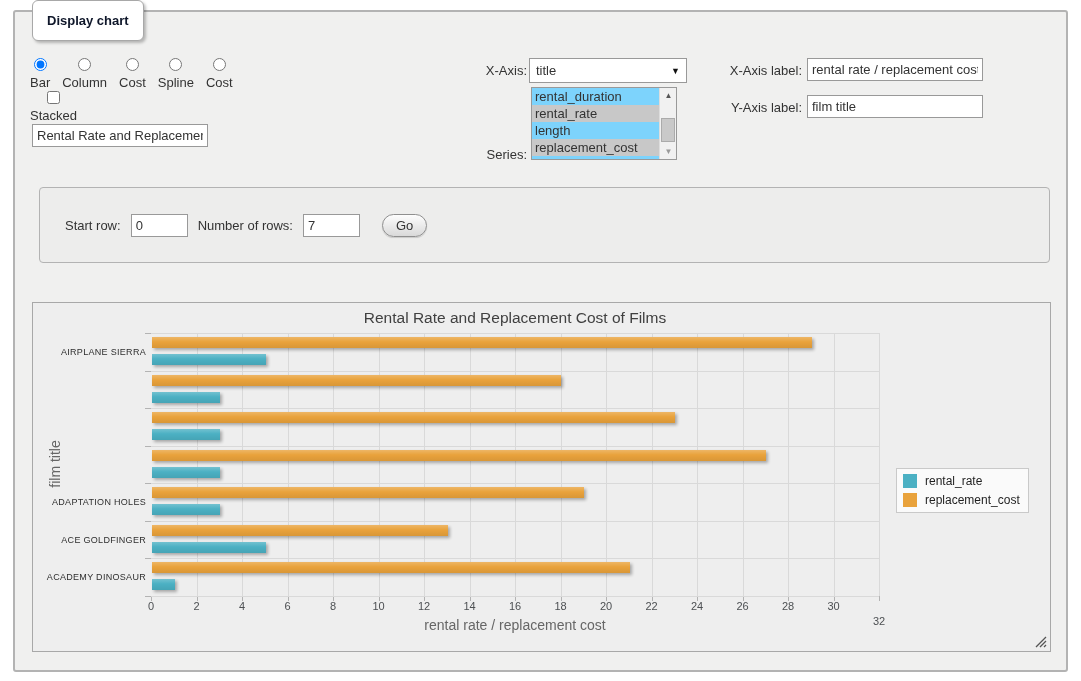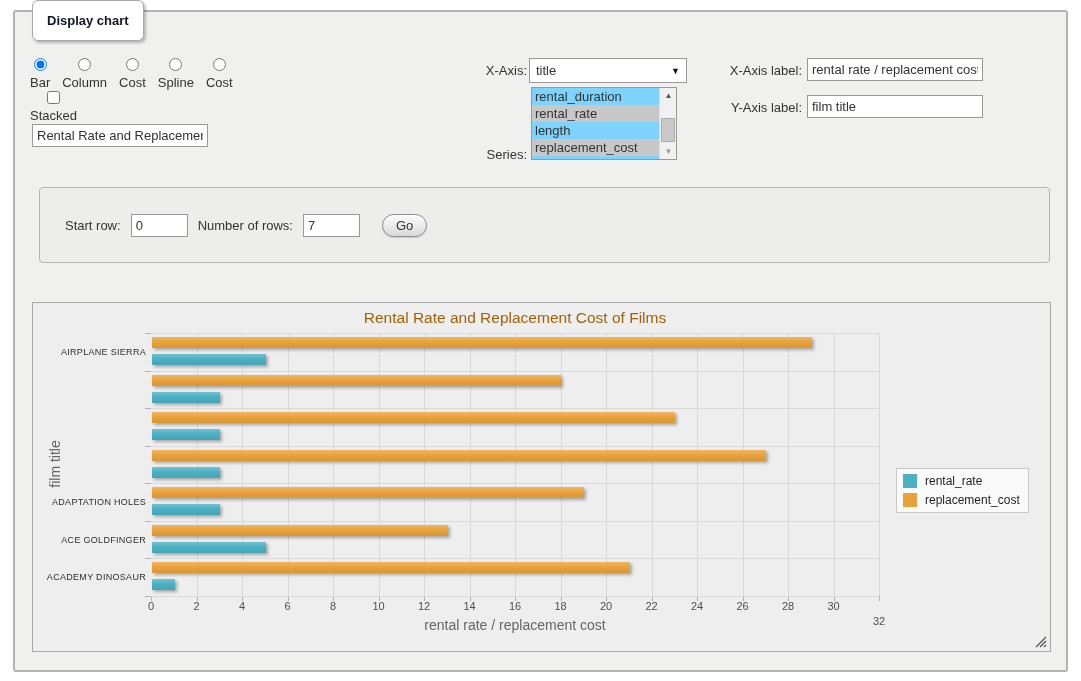--- a/index.html
+++ b/index.html
@@ -61,21 +61,21 @@
   .rows-inner { position:absolute; left:25px; top:26px; display:flex; align-items:center; gap:10px; }
   .small-input { width:57px; }
   .go-btn { margin-left:12px; padding:3px 13px; font-size:13px; color:#333;
     background:linear-gradient(#fdfdfd,#d9d9d9); border:1px solid #8f8f8f;
     border-radius:12px; box-shadow:0 1px 1px rgba(0,0,0,0.15); cursor:pointer; }
 
   
   .chart-box { left:17px; top:290px; width:1019px; height:350px;
     background:#eeeeee; border:1px solid #a8a8a8; position:absolute; }
   .chart-title { position:absolute; left:118px; width:728px; top:6px; text-align:center;
-    font-size:15.5px; color:#a16207; }
+    font-size:15.5px; color:#404040; }
   .vgrid { position:absolute; width:1px; background:#d9d9d9; top:30px; height:263px; }
   .hgrid { position:absolute; left:118px; width:728px; height:1px; background:#d9d9d9; }
   .ytick { position:absolute; width:6px; height:1px; background:#b3b3b3; left:112px; }
   .x-axis-line { position:absolute; left:118px; width:729px; top:293px; height:1px; background:#b6b6b6; }
   .xtick { position:absolute; width:1px; height:4px; top:294px; background:#b3b3b3; }
   .cat-label { position:absolute; left:0; width:113px; display:flex; align-items:center;
     justify-content:flex-end; font-size:9px; letter-spacing:0.3px; color:#2e2e2e; }
   .bar { position:absolute; height:11px; left:119px;
     box-shadow:2px 2px 3px rgba(0,0,0,0.3);
     background-image:linear-gradient(to bottom, rgba(255,255,255,0.22), rgba(255,255,255,0) 45%, rgba(0,0,0,0.07)); }

